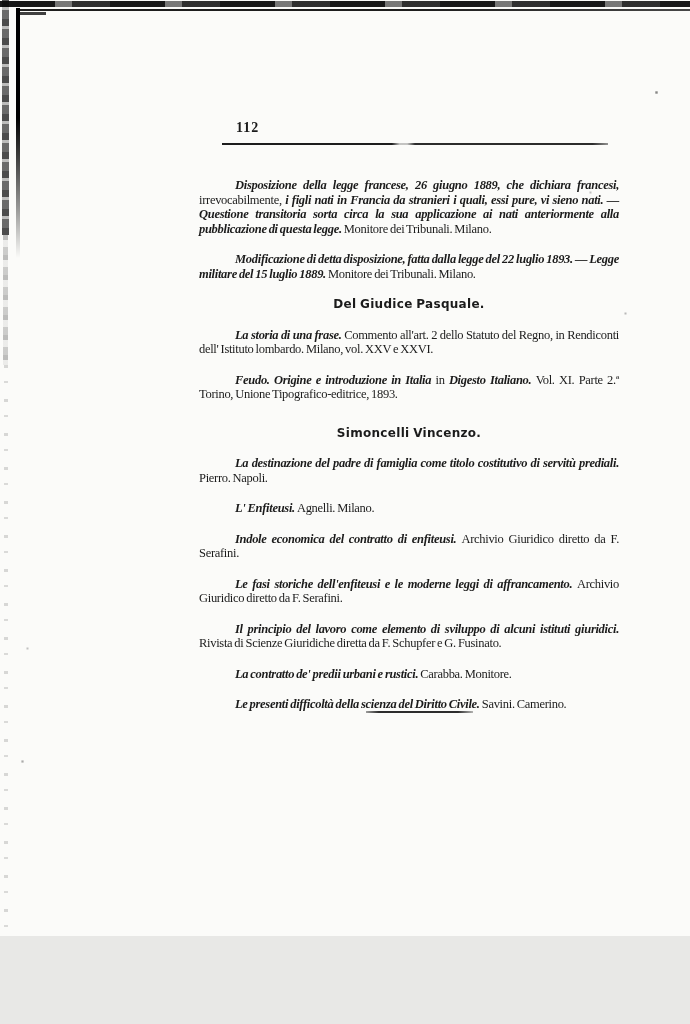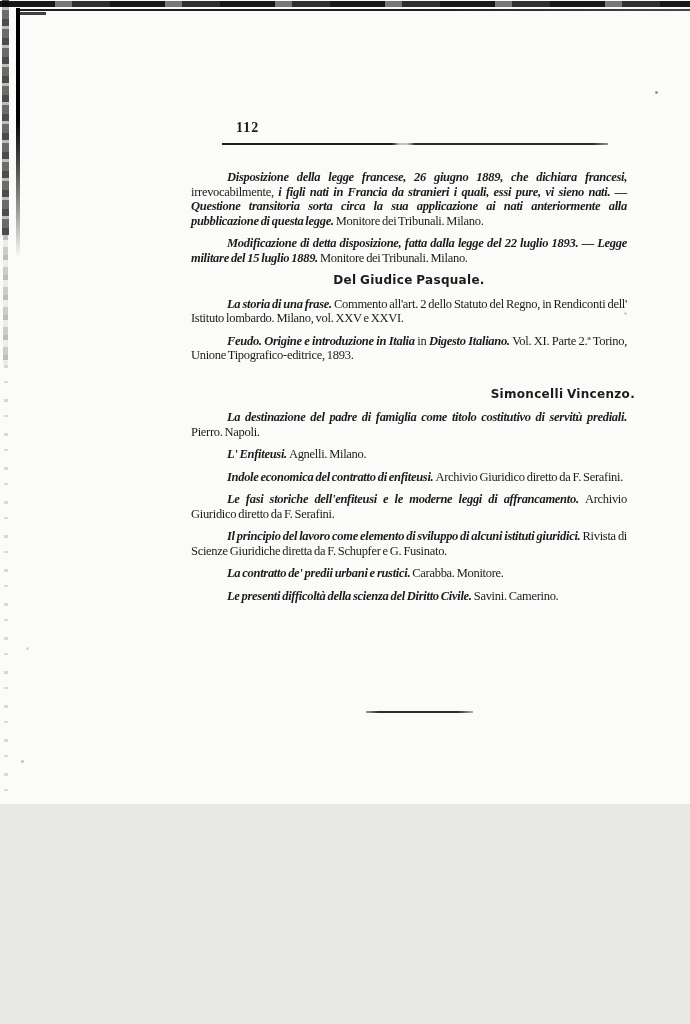--- a/index.html
+++ b/index.html
@@ -2,21 +2,21 @@
 <html style="--ink: #1b1b1b;"><head>
 <meta charset="utf-8">
 <style>
   * { margin: 0; padding: 0; box-sizing: border-box; }
   html, body { width: 690px; }
   body { background: #e8e8e6; }
 
   .page {
     position: relative;
     width: 690px;
-    height: 804px;
+    height: 936px;
     background: #fbfbf9;
     overflow: hidden;
     font-family: "Liberation Serif", serif;
     color: var(--ink, #1b1b1b);
   }
 
   
   .edge-top {
     position: absolute; left: 0; top: 1px; width: 690px; height: 6px;
     background: repeating-linear-gradient(to right,
@@ -82,30 +82,30 @@
       #1d1d1d 0 44%, rgba(29,29,29,0.25) 46% 48%, #2c2c2c 50% 96%, rgba(44,44,44,0.5) 100%);
   }
 
   
   .text-block {
     position: absolute; left: 183px; top: 162px; width: 452px;
     font-size: 12.5px; line-height: 14.5px;
     text-align: justify;
     letter-spacing: -0.3px; word-spacing: -0.8px;
   }
-  .entry { text-indent: 36px; margin: 8px; }
+  .entry { text-indent: 36px; margin: 16px; }
   .entry .it { font-style: italic; font-weight: bold; }
   .entry .rm { font-style: normal; }
   .author-heading {
     font-family: "DejaVu Sans", sans-serif;
     font-size: 12px; font-weight: bold;
     text-align: center; letter-spacing: 0.3px;
     margin: 8px 0 9px 0; text-indent: 0;
   }
-  .section-second .author-heading { margin-top: 24px; text-align: right; }
+  .section-second .author-heading { margin-top: 24px; }
 
   
   .end-divider {
     position: absolute; left: 366px; top: 711px; width: 107px; height: 2px;
     background: linear-gradient(to right,
       rgba(45,45,45,0.45), #2d2d2d 12% 86%, rgba(45,45,45,0.35));
   }
 </style>
 </head>
 <body>

